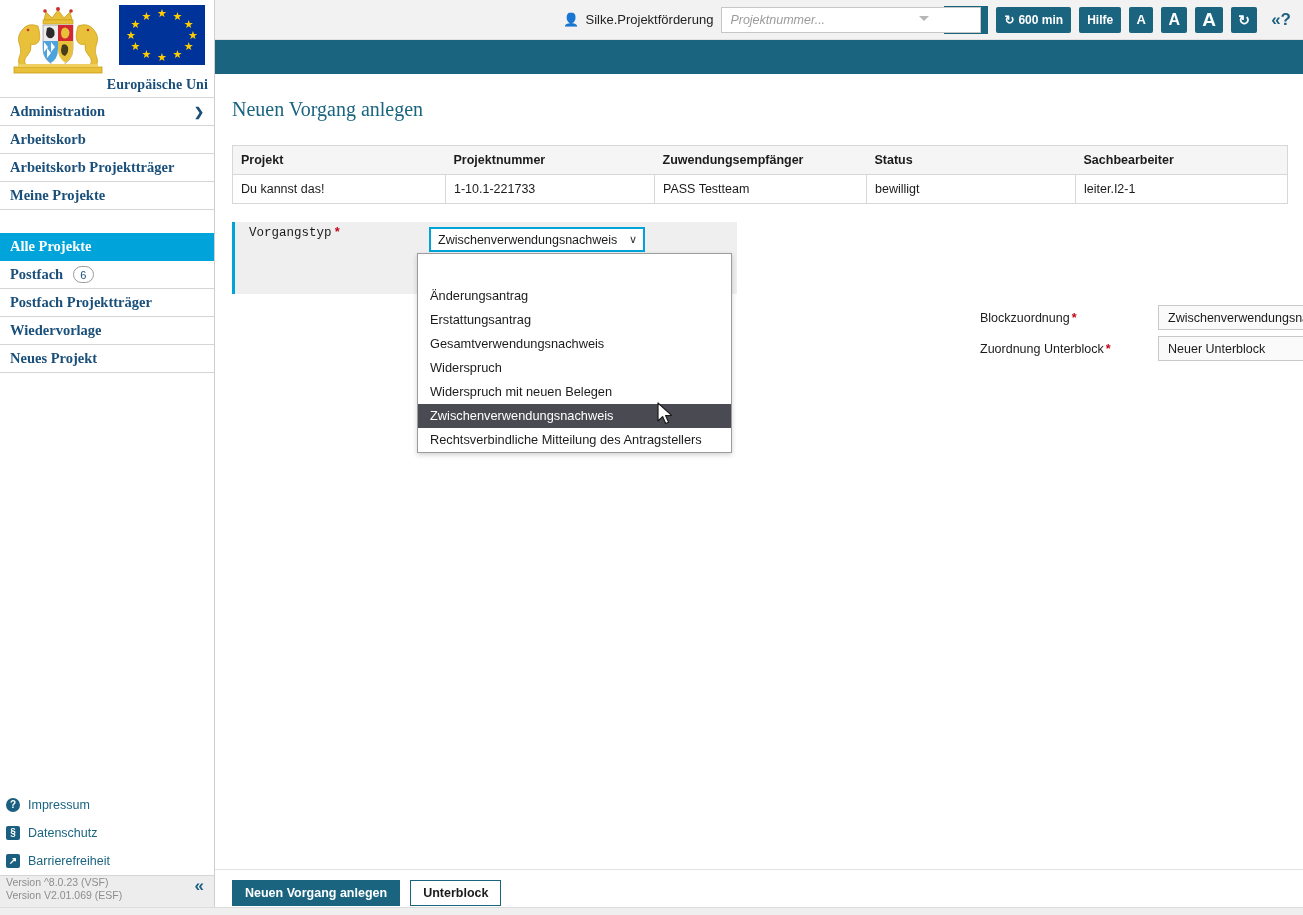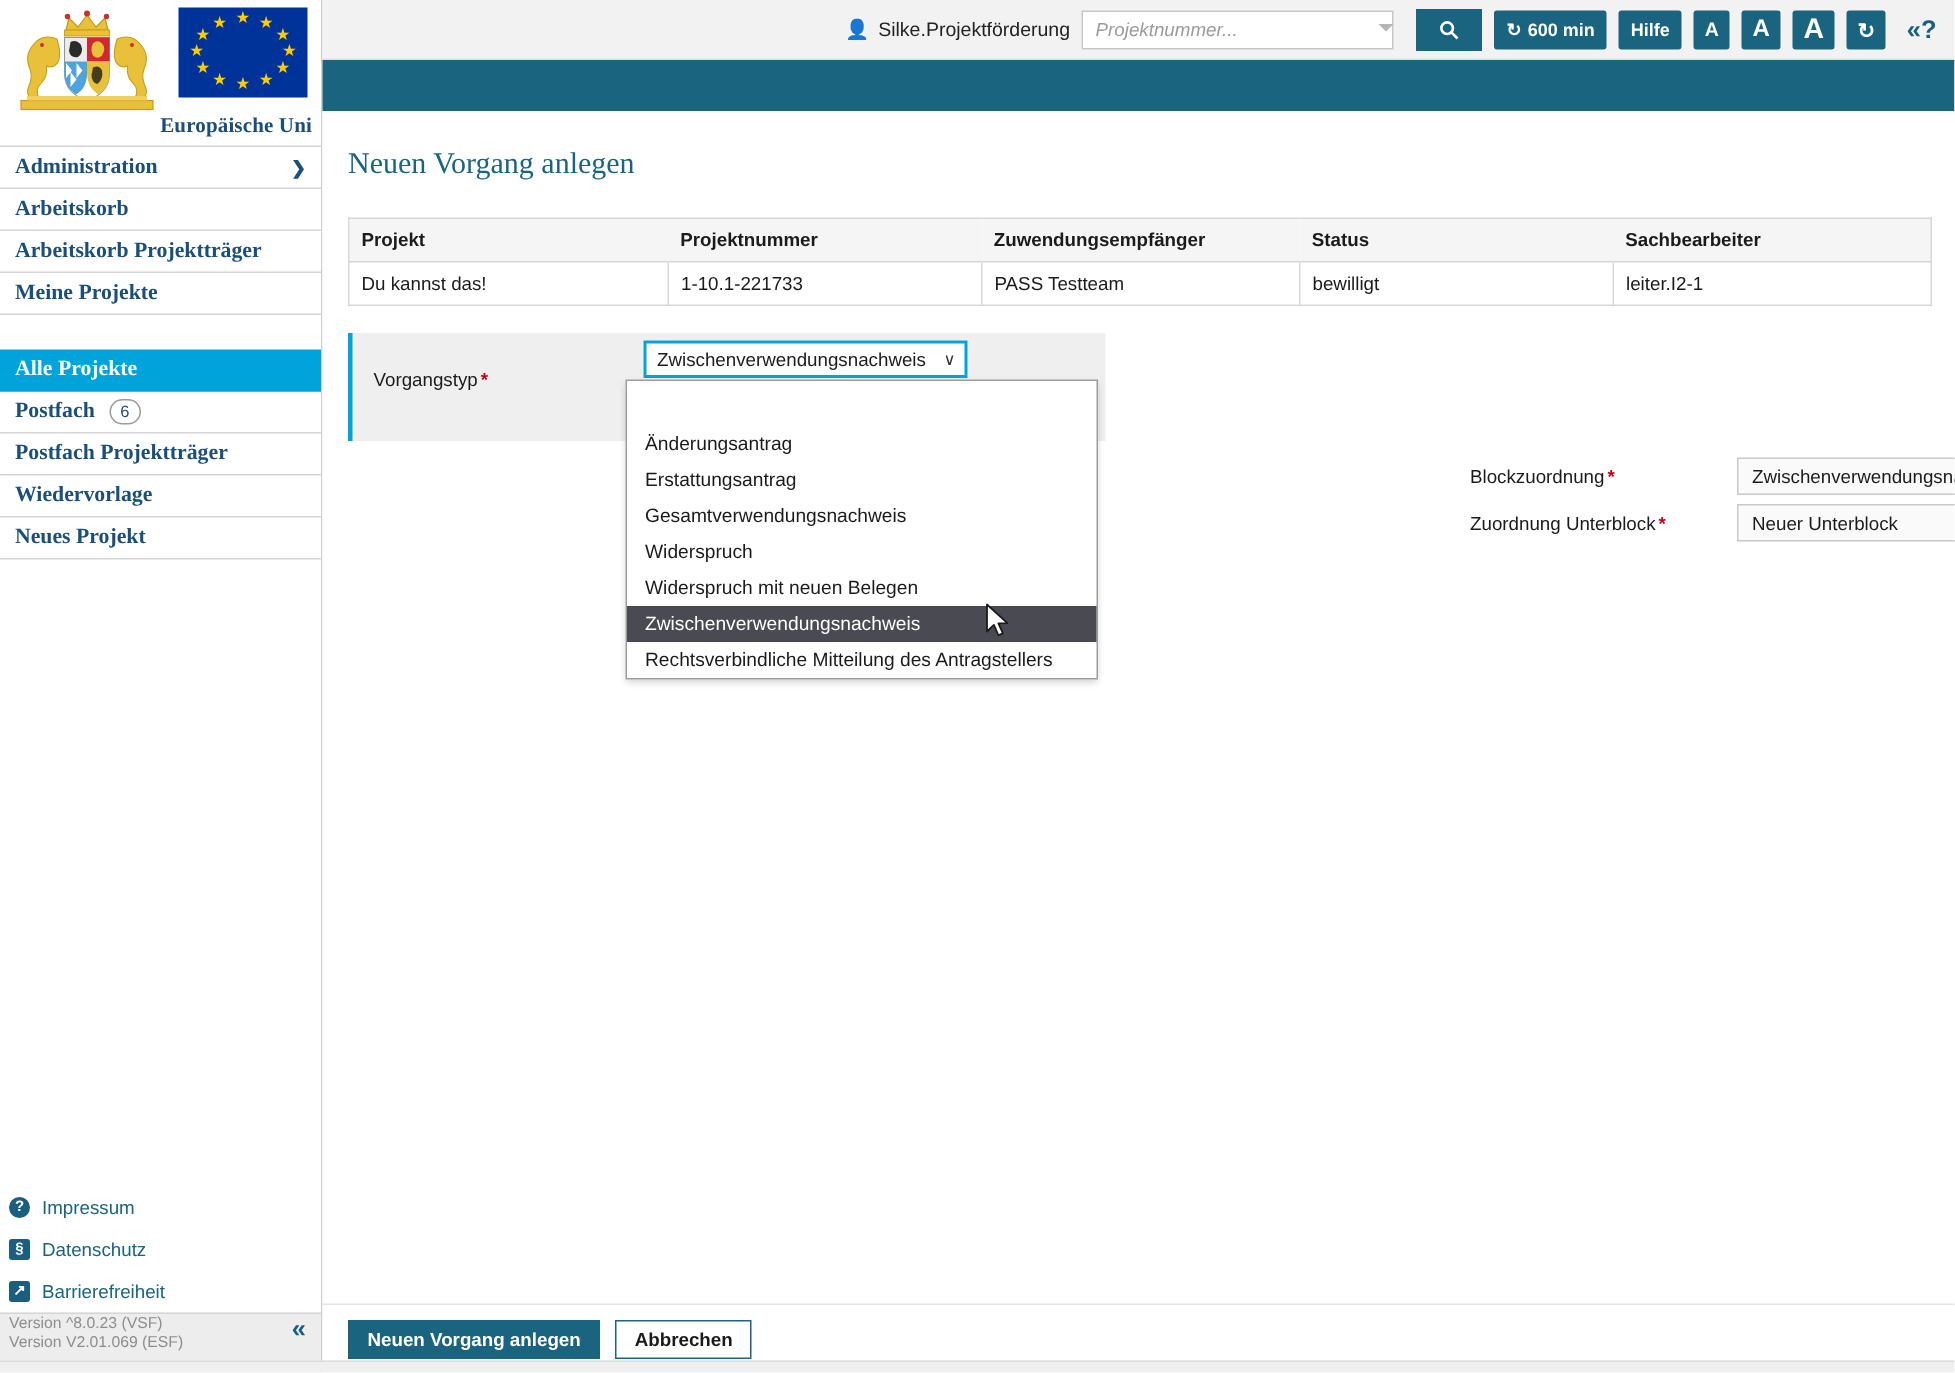--- a/index.html
+++ b/index.html
@@ -84,21 +84,21 @@
   .topbar {
     position: absolute; left: 215px; top: 0; right: 0; height: 40px;
     background: #f2f2f2; border-bottom: 1px solid #e0e0e0;
     display: flex; align-items: center; justify-content: flex-end;
     padding-right: 8px; gap: 8px;
   }
   .user-chip { display: flex; align-items: center; gap: 6px; font-size: 13px; color: #222; }
   .user-ico { font-size: 13px; color: #1b1b1b; }
   .search-wrap { position: relative; width: 215px; }
   .search-input {
-    width: 208px; height: 26px; padding: 0 22px 0 8px;
+    width: 260px; height: 26px; padding: 0 22px 0 8px;
     border: 1px solid #c6c6c6; background: #fff;
     font-family: "Liberation Sans", sans-serif; font-size: 12.5px;
     font-style: italic; color: #8b8b8b;
   }
   .search-input::placeholder { color: #9b9b9b; font-style: italic; }
   .search-caret {
     position: absolute; right: 7px; top: 9px;
     width: 0; height: 0;
     border-left: 5px solid transparent; border-right: 5px solid transparent;
     border-top: 5px solid #b6b6b6; pointer-events: none;
@@ -153,22 +153,22 @@
     border: 1px solid #d7d7d7; border-top: none;
   }
 
   
   .form-panel {
     position: relative; margin: 18px 0 0 17px;
     width: 505px; height: 72px;
     background: #efefef; border-left: 3px solid #00a4da;
   }
   .form-label {
-    position: absolute; left: 14px; top: 24px;
-    font-size: 12.5px; color: #1b1b1b;
+    position: absolute; left: 14px; top: 4px;
+    font-size: 12.5px; color: #1b1b1b; font-family: Liberation Mono, monospace;
   }
   .req { color: #c00418; font-weight: bold; margin-left: 2px; }
 
   .sel-box {
     position: absolute; left: 194px; top: 5px;
     width: 216px; height: 25px;
     border: 2px solid #00a4da; background: #ffffff;
     display: flex; align-items: center; justify-content: space-between;
     padding: 0 6px 0 7px; font-size: 12.5px; color: #1b1b1b; cursor: pointer;
   }
@@ -446,17 +446,17 @@
     <div class="dd-item selected">Zwischenverwendungsnachweis</div>
     <div class="dd-item">Rechtsverbindliche Mitteilung des Antragstellers</div>
   </div>
 
   <svg class="cursor-arrow" width="18" height="26" viewBox="0 0 18 26">
     <path d="M1 1 L1 19 L5.6 14.6 L8.6 21.5 L11.6 20.2 L8.6 13.6 L14.6 13.4 Z" fill="#ffffff" stroke="#1b1b1b" stroke-width="1.2" stroke-linejoin="round"></path>
   </svg>
 
   <div class="footer">
     <button class="btn-primary">Neuen Vorgang anlegen</button>
-    <button class="btn-secondary">Abbrechen</button>
+    <button class="btn-secondary">Unterblock</button>
   </div>
 
   <div class="bottom-strip"></div>
 </div>
 
 </body></html>

